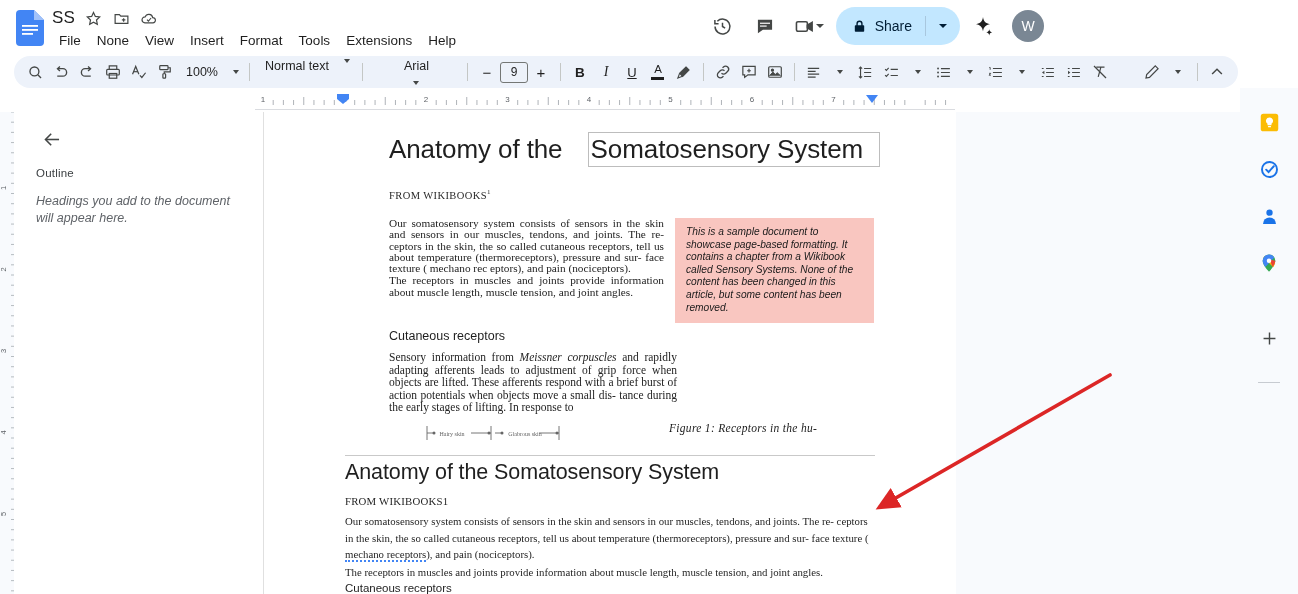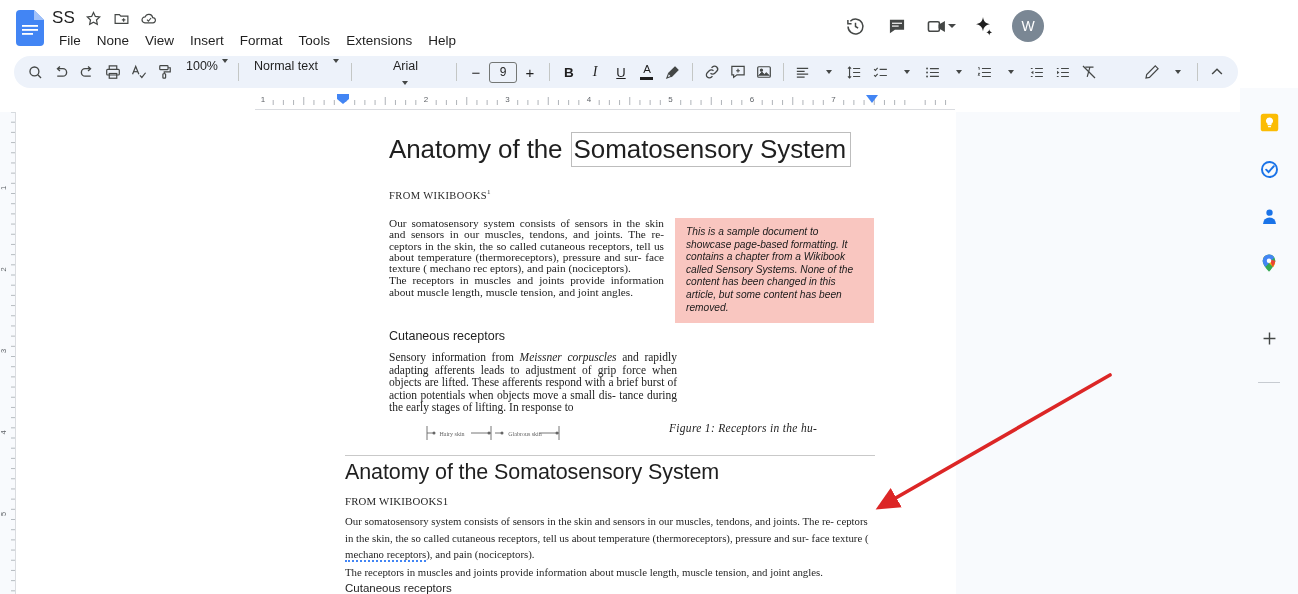--- a/index.html
+++ b/index.html
@@ -34,21 +34,21 @@
   .share-caret { padding: 0 13px; display: flex; align-items: center; }
   .gemini { width: 38px; height: 38px; display: flex; align-items: center; justify-content: center; cursor: pointer; border-radius: 50%; }
   .avatar { width: 32px; height: 32px; border-radius: 50%; background: #7a8794; color: #fff; font-size: 14px; display: flex; align-items: center; justify-content: center; margin-left: 6px; cursor: pointer; font-weight: 400; }
 
   
   .toolbar { position: absolute; left: 14px; top: 56px; width: 1224px; height: 32px;
              background: #edf2fa; border-radius: 16px; display: flex; align-items: center; padding: 0 8px; }
   .tb { height: 26px; min-width: 26px; border-radius: 4px; display: flex; align-items: center; justify-content: center; color: #444746; cursor: pointer; padding: 0 3px; }
   .tb-sep { width: 1px; height: 18px; background: #c4c7c5; margin: 0 6px; }
   .tb-text { font-size: 12.5px; color: #1f1f1f; }
-  .zoom-box { display: flex; gap: 4px; padding: 0 4px 0 8px; height: 26px; border-radius: 4px; cursor: pointer; }
+  .zoom-box { display: flex; align-items: center; gap: 15px; padding: 0 4px 0 8px; height: 26px; border-radius: 4px; cursor: pointer; }
   .style-box { display: flex; align-items: flex-start; justify-content: space-between; width: 100px; padding: 0 6px 0 9px; height: 26px; border-radius: 4px; cursor: pointer; }
   .font-box { display: flex; align-items: center; justify-content: space-between; width: 92px; padding: 0 6px 0 9px; height: 26px; border-radius: 4px; cursor: pointer; flex-direction: column; }
   .fsize { width: 28px; height: 21px; border: 1px solid #747775; border-radius: 3px; background: #edf2fa;
            font-size: 12px; color: #1f1f1f; text-align: center; line-height: 19px; cursor: text; }
   .tb-caret { width: 0; height: 0; border-left: 3.5px solid transparent; border-right: 3.5px solid transparent; border-top: 4px solid #444746; }
   .spacer { flex: 1; }
 
   
   .ruler-h { position: absolute; left: 255px; top: 93px; width: 700px; height: 17px; background: #fff; }
   .ruler-v { position: absolute; left: 0px; top: 112px; width: 16px; height: 482px; background: #f8fafd; }
@@ -57,21 +57,21 @@
   .outline-panel { position: absolute; left: 14px; top: 112px; width: 250px; height: 482px; background: #fff; border-right: 1px solid #e0e0e0; }
   .back-arrow { position: absolute; left: 20px; top: 9px; width: 36px; height: 36px; border-radius: 50%; display: flex; align-items: center; justify-content: center; color: #444746; cursor: pointer; }
   .outline-title { position: absolute; left: 22px; top: 55px; font-size: 11.5px; color: #3c4043; letter-spacing: .2px; }
   .outline-empty { position: absolute; left: 22px; top: 81px; width: 212px; font-size: 12.5px; color: #5f6368; font-style: italic; line-height: 17px; }
 
   .canvas { position: absolute; left: 265px; top: 112px; width: 975px; height: 482px; background: #f8fafd; overflow: hidden; }
   .page { position: absolute; left: 0px; top: 0px; width: 691px; height: 482px; background: #fff; }
 
   
   .doc-h1 { position: absolute; left: 124px; top: 22px; font-size: 26px; color: #1f1f1f; font-weight: 400; white-space: nowrap; letter-spacing: -.1px; }
-  .sel-box { border: 1px solid #bdbdbd; padding: 1px 4px 2px 2px; margin-left: 1px; }
+  .sel-box { border: 1px solid #bdbdbd; padding: 1px 16px 2px 2px; margin-left: 18px; }
   .doc-wikibooks { position: absolute; left: 124px; top: 76px; font-size: 10.5px; color: #2a2a2a; font-family: "Liberation Serif", serif; font-variant: small-caps; letter-spacing: .4px; }
   .sup { font-size: 7px; vertical-align: super; }
   .doc-col-left { position: absolute; left: 124px; top: 106px; width: 275px;
       font-family: "Liberation Serif", serif; font-size: 11.3px; color: #232323; line-height: 11.3px; text-align: justify; }
   .doc-col-left p { margin-bottom: 1px; }
   .callout { position: absolute; left: 410px; top: 106px; width: 199px; background: #f9c6c0;
       padding: 8px 11px 9px 11px; font-size: 10.2px; line-height: 12.6px; color: #1a1a1a; font-style: italic; }
   .doc-h2 { position: absolute; left: 124px; top: 217px; font-size: 12.5px; color: #1f1f1f; font-family: "Liberation Sans", sans-serif; }
   .doc-col-left2 { position: absolute; left: 124px; top: 239px; width: 288px;
       font-family: "Liberation Serif", serif; font-size: 11.5px; color: #232323; line-height: 12.6px; text-align: justify; }
@@ -158,20 +158,32 @@
           <rect x="6" y="8" width="12" height="1.4" fill="#fff"></rect>
           <rect x="6" y="11.4" width="8" height="1.4" fill="#fff"></rect>
         </svg>
       </div>
       <div class="meet-btn">
         <svg width="21" height="21" viewBox="0 0 24 24" fill="none" stroke="currentColor" stroke-width="1.8">
           <rect x="2.8" y="6.5" width="12.5" height="11" rx="1.7"></rect>
           <path d="M15.3 10.6l5.4-3.3v9.4l-5.4-3.3z" fill="currentColor"></path>
         </svg>
         <span class="caret"></span>
+      </div>
+      <div class="share-btn">
+        <div class="share-main">
+          <svg width="15" height="15" viewBox="0 0 24 24" fill="currentColor">
+            <path d="M7 10V7.5a5 5 0 0 1 10 0V10h1.3a1.2 1.2 0 0 1 1.2 1.2v8a1.2 1.2 0 0 1-1.2 1.2H5.7a1.2 1.2 0 0 1-1.2-1.2v-8A1.2 1.2 0 0 1 5.7 10zm2.2 0h5.6V7.5a2.8 2.8 0 1 0-5.6 0z"></path>
+          </svg>
+          <span class="share-label">Share</span>
+        </div>
+        <div class="share-div"></div>
+        <div class="share-caret">
+          <span class="caret"></span>
+        </div>
       </div>
       <div class="gemini">
         <svg width="22" height="22" viewBox="0 0 24 24" fill="#1f1f1f">
           <path d="M12 2.2c.6 4.6 2.9 7 7.6 7.8-4.7.8-7 3.2-7.6 7.8-.6-4.6-2.9-7-7.6-7.8 4.7-.8 7-3.2 7.6-7.8z"></path>
           <path d="M18.8 15.5c.3 2 1.3 3 3.2 3.4-1.9.4-2.9 1.4-3.2 3.4-.3-2-1.3-3-3.2-3.4 1.9-.4 2.9-1.4 3.2-3.4z"></path>
         </svg>
       </div>
       <div class="avatar">W</div>
     </div>
   </div>
@@ -495,20 +507,30 @@
         <line y1="427.875" y2="427.875" x1="11" x2="15.5" stroke="#9aa0a6" stroke-width=".7"></line>
         <line y1="438.0625" y2="438.0625" x1="11" x2="15.5" stroke="#9aa0a6" stroke-width=".7"></line>
         <line y1="448.25" y2="448.25" x1="11" x2="15.5" stroke="#9aa0a6" stroke-width=".7"></line>
         <line y1="458.4375" y2="458.4375" x1="11" x2="15.5" stroke="#9aa0a6" stroke-width=".7"></line>
         <line y1="468.625" y2="468.625" x1="11" x2="15.5" stroke="#9aa0a6" stroke-width=".7"></line>
         <line y1="478.8125" y2="478.8125" x1="11" x2="15.5" stroke="#9aa0a6" stroke-width=".7"></line>
         <line y1="0" y2="482" x1="15.5" x2="15.5" stroke="#dadce0" stroke-width="1"></line>
       </g>
   </svg>
 
+  <div class="outline-panel">
+    <div class="back-arrow">
+      <svg width="21" height="21" viewBox="0 0 24 24" stroke="currentColor" stroke-width="1.8" fill="none">
+          <path d="M19.5 12H4.5"></path>
+          <path d="M10.5 5.5L4 12l6.5 6.5"></path>
+        </svg>
+    </div>
+    <div class="outline-title">Outline</div>
+    <div class="outline-empty">Headings you add to the document will appear here.</div>
+  </div>
 
   <div class="canvas">
     <div class="page">
 
       <div class="doc-h1">
         <span>Anatomy of the </span><span class="sel-box">Somatosensory System</span>
       </div>
 
       <div class="doc-wikibooks">
         <span>FROM WIKIBOOKS</span><span class="sup">1</span>

